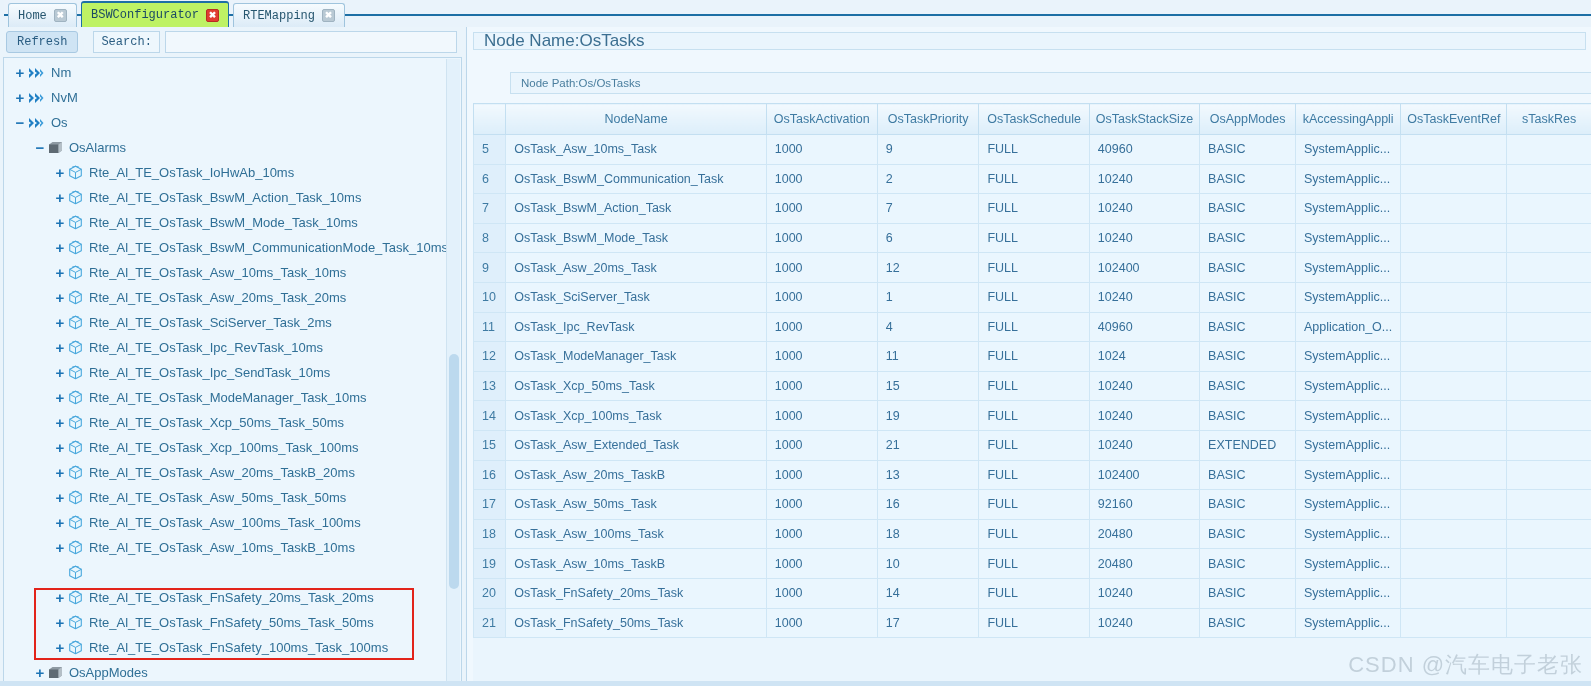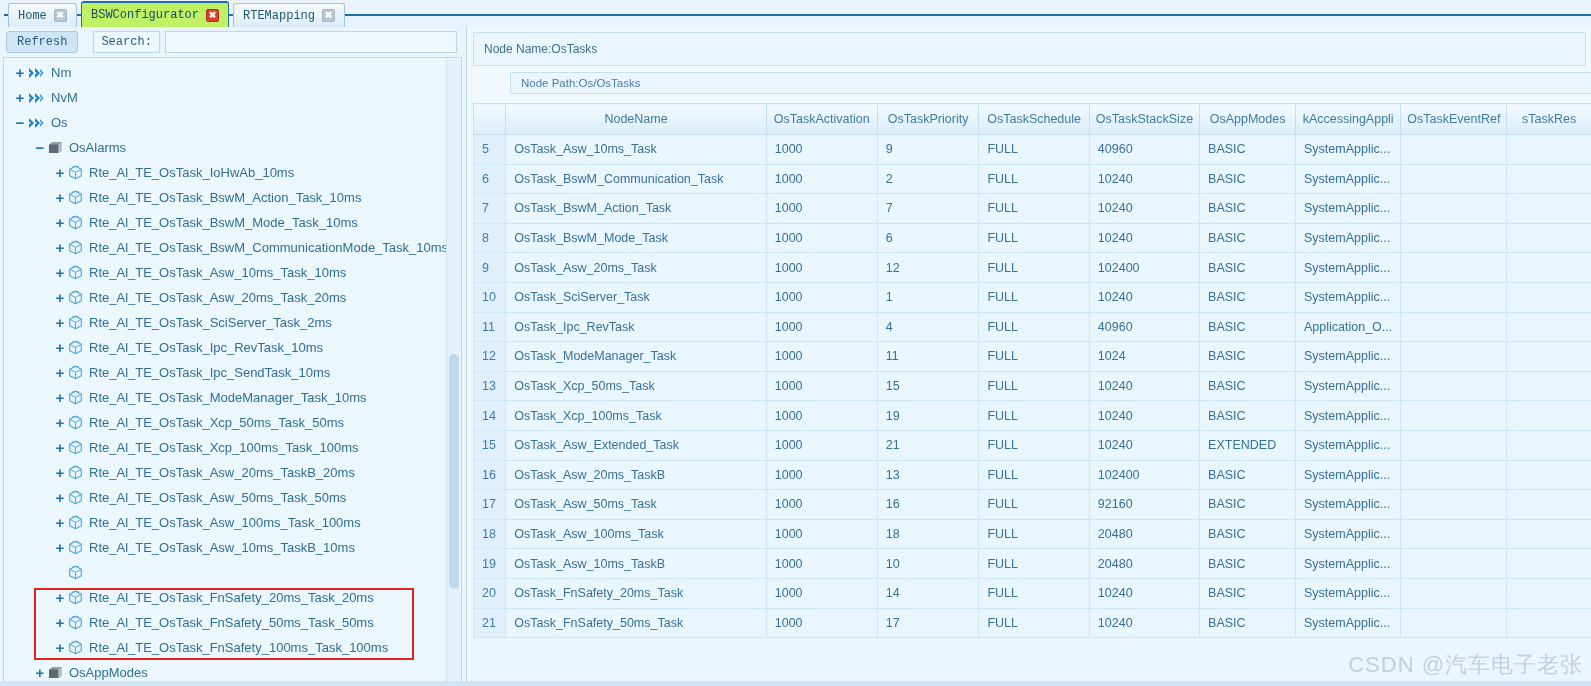--- a/index.html
+++ b/index.html
@@ -148,26 +148,26 @@
 
   
   .rightpane {
     position: absolute; left: 466px; top: 27px;
     width: 1125px; height: 659px;
     background: #f0f8fe;
     border-left: 1px solid #bcd7ea;
   }
   .nodename-bar {
     position: absolute; left: 6px; top: 5px;
-    width: 1113px; height: 34px;
+    width: 1113px; height: 18px;
     display: flex; align-items: center;
     padding-left: 10px;
     background: #eaf5fd;
     border: 1px solid #c7e0f0;
-    font-size: 12px; color: #3c6f91;
+    font-size: 17px; color: #3c6f91;
   }
   .nodepath-bar {
     position: absolute; left: 6px; top: 45px;
     width: 1113px; height: 22px;
     display: flex; align-items: center;
     padding-left: 10px;
     background: #eaf5fd;
     border: 1px solid #c7e0f0;
     font-size: 11.5px; color: #4a7e9e; margin-left: 37px;
   }

